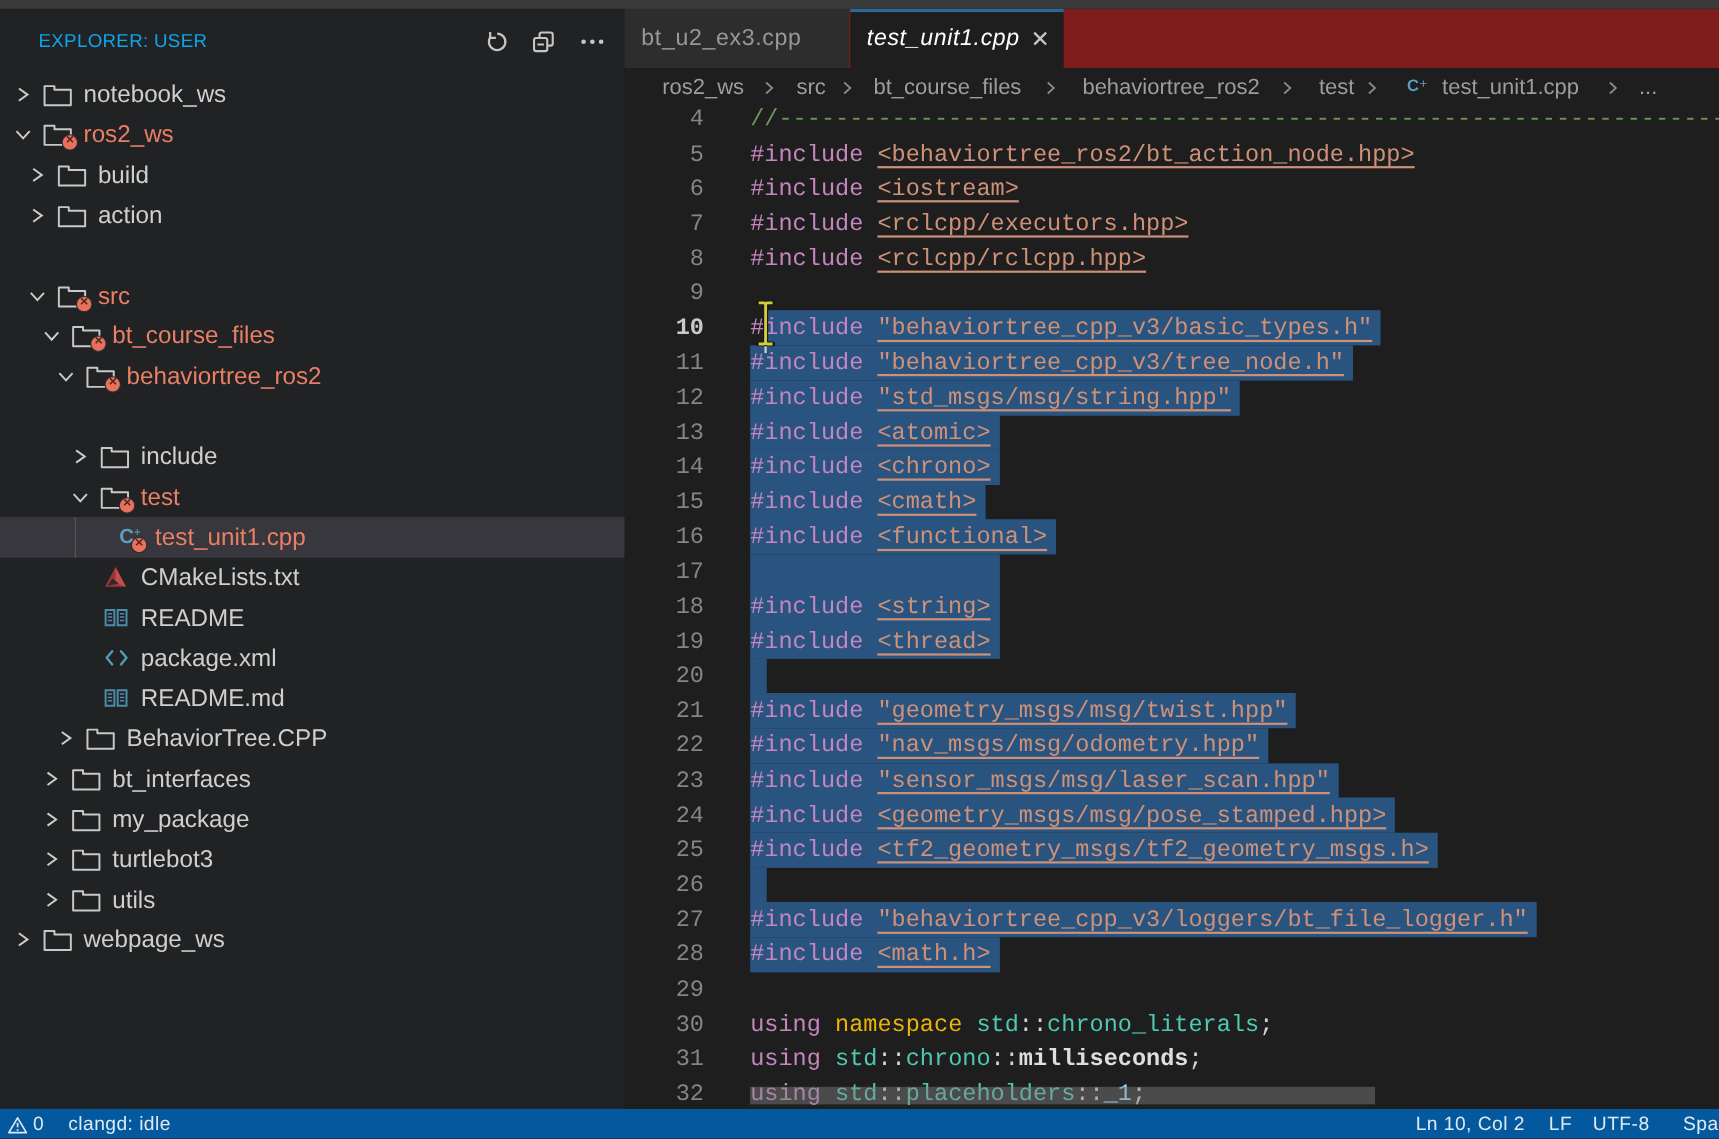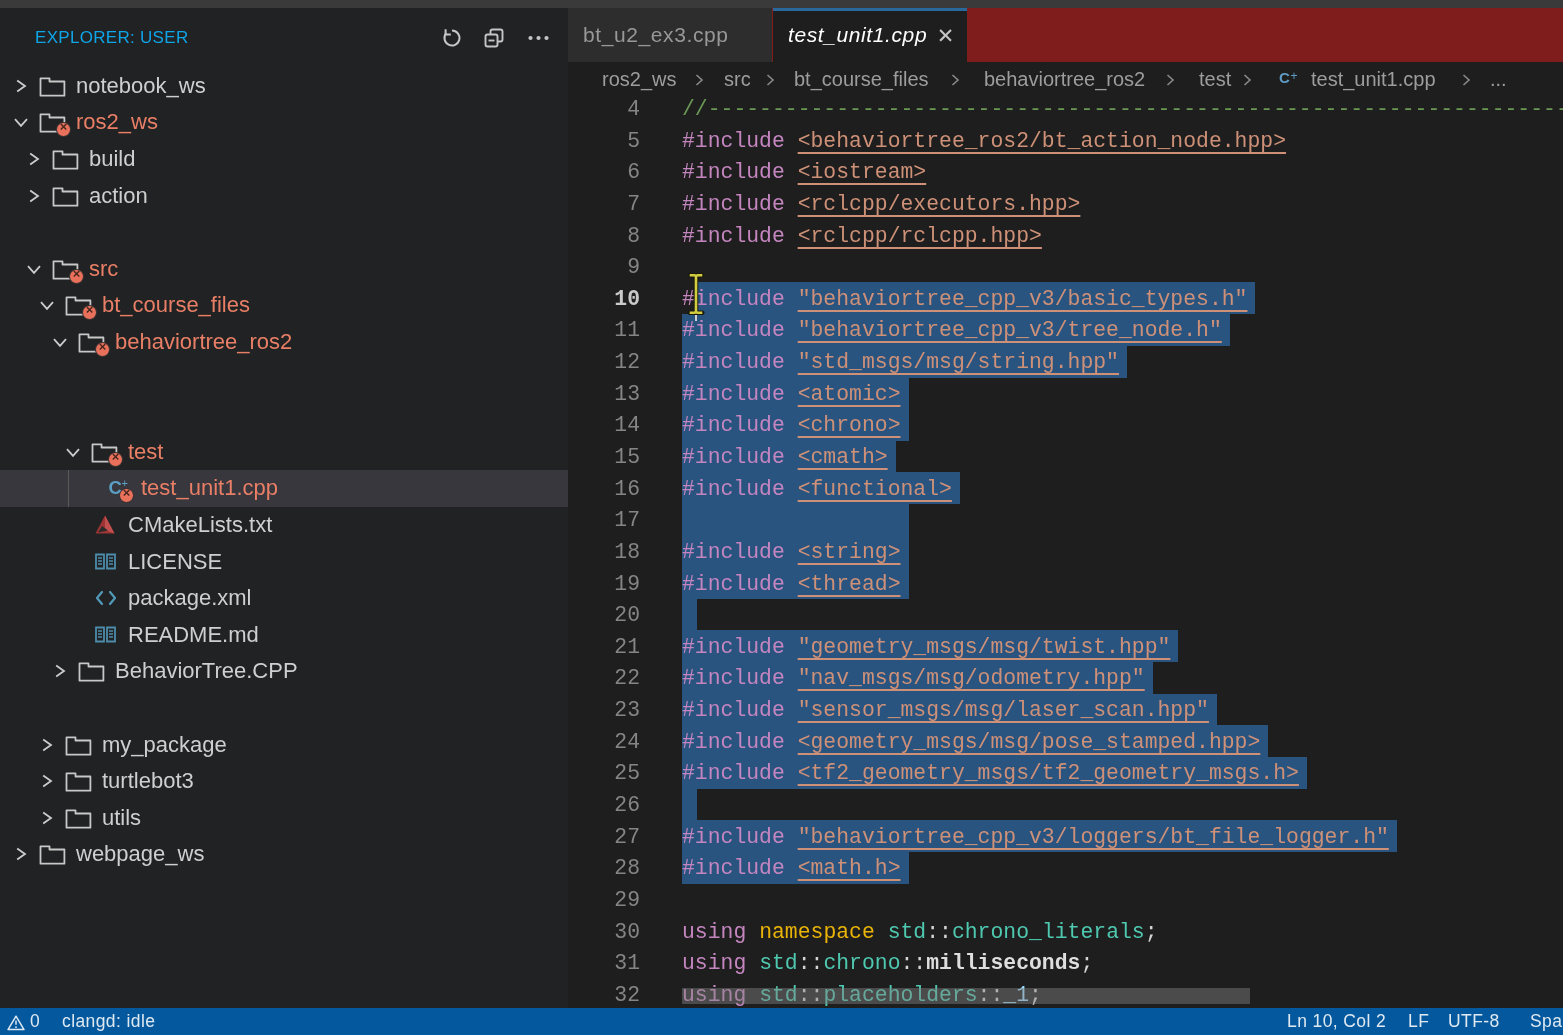--- a/index.html
+++ b/index.html
@@ -156,20 +156,33 @@
         </svg>
       </span>
       <span class="fic" style="left:78px">
         <svg width="27" height="23" viewBox="0 0 27 23">
           <path d="M1.5 3.3 h9 v3.2 h14.9 v14.2 h-23.9 z" fill="none" stroke="#c8c8c8" stroke-width="1.8" stroke-linejoin="round"></path>
         </svg>
       </span>
       <span class="badge" style="left:95px;top:18px"></span>
       <span class="lbl" style="left:115px">behaviortree_ros2</span>
     </div>
+<div class="row abs" style="top:389.1px">
+      <span class="chev" style="left:64px">
+        <svg width="18" height="18" viewBox="0 0 18 18">
+          <path d="M5.2 3.4 L13 9 L5.2 14.6" fill="none" stroke="#cccccc" stroke-width="1.8"></path>
+        </svg>
+      </span>
+      <span class="fic" style="left:91px">
+        <svg width="27" height="23" viewBox="0 0 27 23">
+          <path d="M1.5 3.3 h9 v3.2 h14.9 v14.2 h-23.9 z" fill="none" stroke="#c8c8c8" stroke-width="1.8" stroke-linejoin="round"></path>
+        </svg>
+      </span>
+      <span class="lbl" style="left:128px">include</span>
+    </div>
 <div class="row abs mod" style="top:425.7px">
       <span class="chev" style="left:64px">
         <svg width="18" height="18" viewBox="0 0 18 18">
           <path d="M3 6.2 L9 12.8 L15 6.2" fill="none" stroke="#cccccc" stroke-width="1.8"></path>
         </svg>
       </span>
       <span class="fic" style="left:91px">
         <svg width="27" height="23" viewBox="0 0 27 23">
           <path d="M1.5 3.3 h9 v3.2 h14.9 v14.2 h-23.9 z" fill="none" stroke="#c8c8c8" stroke-width="1.8" stroke-linejoin="round"></path>
         </svg>
@@ -199,21 +212,21 @@
       </span>
       <span class="lbl" style="left:128px">CMakeLists.txt</span>
     </div>
 <div class="row abs" style="top:535.5px">
       <span class="fic" style="left:94px;top:8px">
         <svg width="23" height="20" viewBox="0 0 23 20">
           <path d="M2 2.5 h8 v14 h-8 z M13 2.5 h8 v14 h-8 z" fill="none" stroke="#4d8cab" stroke-width="1.8"></path>
           <path d="M4 6 h4 M4 9 h4 M4 12 h4 M15 6 h4 M15 9 h4 M15 12 h4" stroke="#4d8cab" stroke-width="1.4"></path>
         </svg>
       </span>
-      <span class="lbl" style="left:128px">LICENSE</span>
+      <span class="lbl" style="left:128px">README</span>
     </div>
 <div class="row abs" style="top:572.1px">
       <span class="fic" style="left:94px;top:9px">
         <svg width="24" height="18" viewBox="0 0 24 18">
           <path d="M8 3 L3 9 L8 15 M16 3 L21 9 L16 15" fill="none" stroke="#519aba" stroke-width="2.2" stroke-linecap="round" stroke-linejoin="round"></path>
         </svg>
       </span>
       <span class="lbl" style="left:128px">package.xml</span>
     </div>
 <div class="row abs" style="top:608.7px">
@@ -230,20 +243,33 @@
         <svg width="18" height="18" viewBox="0 0 18 18">
           <path d="M5.2 3.4 L13 9 L5.2 14.6" fill="none" stroke="#cccccc" stroke-width="1.8"></path>
         </svg>
       </span>
       <span class="fic" style="left:78px">
         <svg width="27" height="23" viewBox="0 0 27 23">
           <path d="M1.5 3.3 h9 v3.2 h14.9 v14.2 h-23.9 z" fill="none" stroke="#c8c8c8" stroke-width="1.8" stroke-linejoin="round"></path>
         </svg>
       </span>
       <span class="lbl" style="left:115px">BehaviorTree.CPP</span>
+    </div>
+<div class="row abs" style="top:681.9px">
+      <span class="chev" style="left:38px">
+        <svg width="18" height="18" viewBox="0 0 18 18">
+          <path d="M5.2 3.4 L13 9 L5.2 14.6" fill="none" stroke="#cccccc" stroke-width="1.8"></path>
+        </svg>
+      </span>
+      <span class="fic" style="left:65px">
+        <svg width="27" height="23" viewBox="0 0 27 23">
+          <path d="M1.5 3.3 h9 v3.2 h14.9 v14.2 h-23.9 z" fill="none" stroke="#c8c8c8" stroke-width="1.8" stroke-linejoin="round"></path>
+        </svg>
+      </span>
+      <span class="lbl" style="left:102px">bt_interfaces</span>
     </div>
 <div class="row abs" style="top:718.5px">
       <span class="chev" style="left:38px">
         <svg width="18" height="18" viewBox="0 0 18 18">
           <path d="M5.2 3.4 L13 9 L5.2 14.6" fill="none" stroke="#cccccc" stroke-width="1.8"></path>
         </svg>
       </span>
       <span class="fic" style="left:65px">
         <svg width="27" height="23" viewBox="0 0 27 23">
           <path d="M1.5 3.3 h9 v3.2 h14.9 v14.2 h-23.9 z" fill="none" stroke="#c8c8c8" stroke-width="1.8" stroke-linejoin="round"></path>

